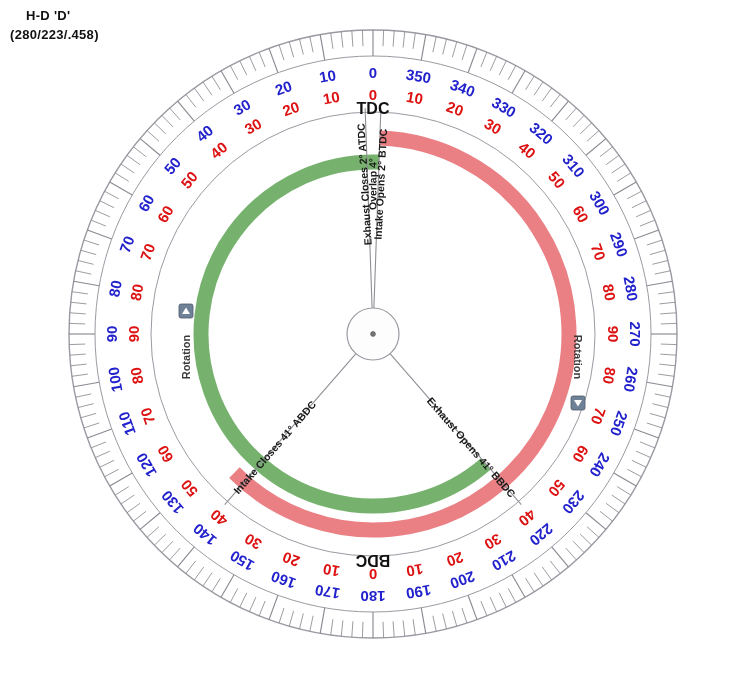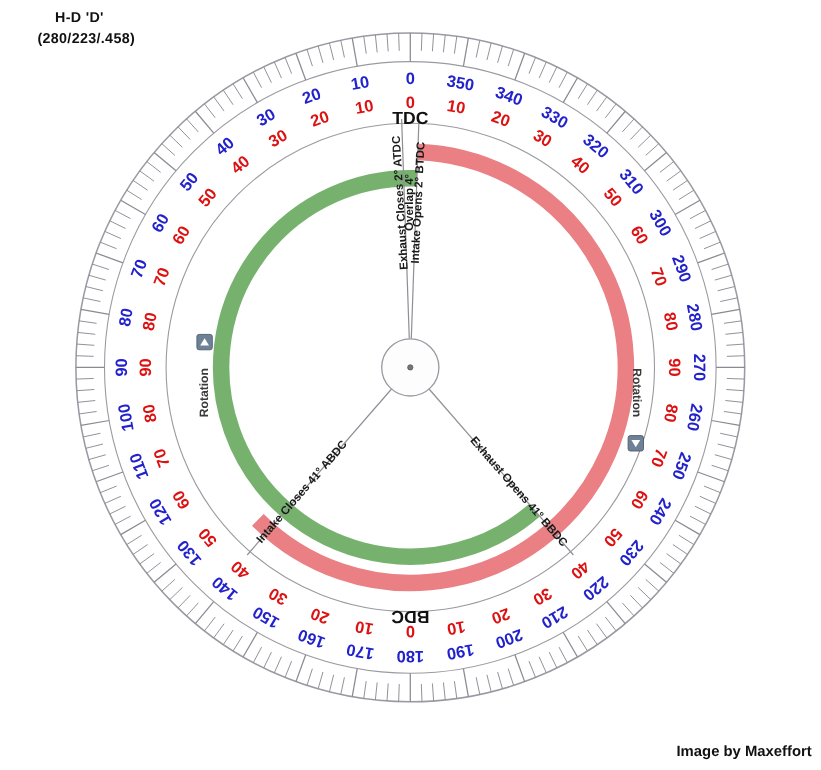--- a/index.html
+++ b/index.html
@@ -6,21 +6,21 @@
   body{
     width:746px;height:700px;
     background:#ffffff;
     font-family:"Liberation Sans",sans-serif;
     position:relative;
     overflow:hidden;
   }
   #title-block{
     position:absolute;left:10px;top:6px;
     font-weight:bold;font-size:13px;color:#111;
-    line-height:19px;letter-spacing:.3px;margin-left:24px;
+    line-height:19px;letter-spacing:.3px;
   }
   #title-block .t1{padding-left:16px;}
   #credit-block{
     position:absolute;right:8px;bottom:8px;
     font-weight:bold;font-size:13.5px;color:#111;
     line-height:18px;text-align:left;
   }
   #dial-wrap{
     position:absolute;left:53px;top:24px;
     width:640px;height:620px;
@@ -335,14 +335,13 @@
         <rect x="126" y="280" width="14" height="14" rx="2" class="rotbox"></rect>
         <polygon points="129,290 137,290 133,283.5" class="rotarrow"></polygon>
         <text x="525" y="333" text-anchor="middle" dominant-baseline="central" transform="rotate(90 525 333)" class="rotlbl">Rotation</text>
         <rect x="518" y="372" width="14" height="14" rx="2" class="rotbox"></rect>
         <polygon points="521,376 529,376 525,382.5" class="rotarrow"></polygon>
       </g>
   </svg>
 </div>
 
 <div id="credit-block">
-  <div>Image by Maxeffort</div>
 </div>
 
 </body></html>

